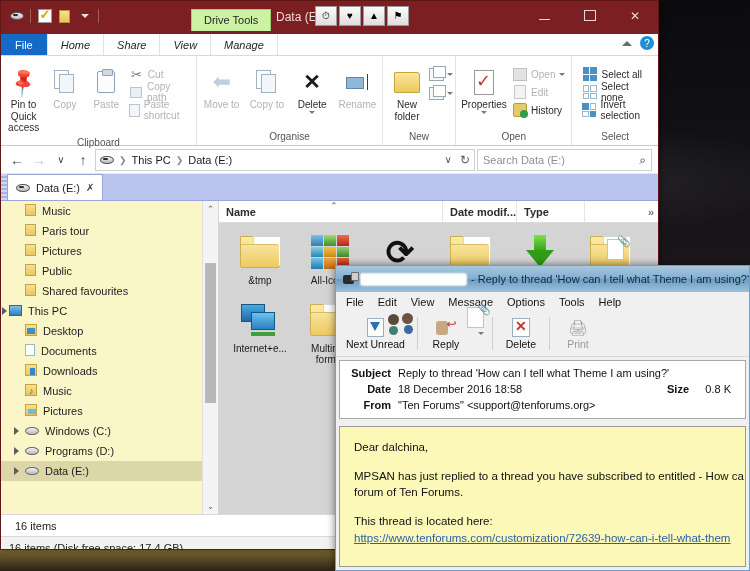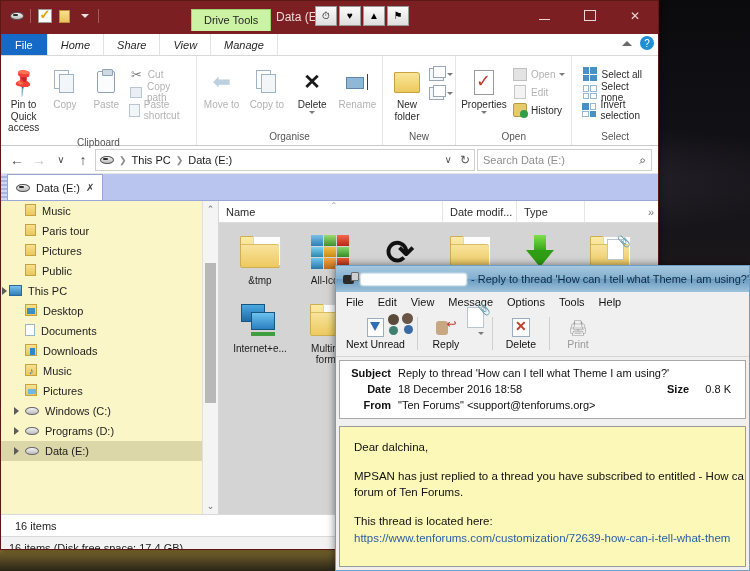--- a/index.html
+++ b/index.html
@@ -276,21 +276,21 @@
     border-left: 5px solid #5c5c5c;
   }
   .navscroll {
     position: absolute; right: 0; top: 0; bottom: 0; width: 16px;
     background: #f4f4f4; border-left: 1px solid #e0e0e0;
   }
   .navscroll .arr { height: 16px; display:flex;align-items:center;justify-content:center;font-size:9px;color:#666; }
   .navscroll .thumb { position:absolute; left:2px; right:2px; top: 62px; height: 140px; background:#b8b8b8; }
 
   .filepane { flex: 1; display: flex; flex-direction: column; background: #fff; }
-  .colhdr { height: 22px; display: flex; border-bottom: 1px solid #dcdcdc; background:#fff; }
+  .colhdr { height: 22px; display: flex; border-bottom: 1px solid #dcdcdc; background:#fff;font-weight:bold; }
   .col {
     font-size: 11px; color: #2b2b2b; display: flex; align-items: center;
     padding-left: 7px; border-right: 1px solid #e6e6e6; position: relative;
   }
   .col .sortmark { position:absolute; left:50%; top:0px; font-size:8px; color:#888; }
   .filegrid {
     flex: 1; background: #d4d4d4; display: flex; flex-wrap: wrap;
     align-content: flex-start; padding: 6px 0 0 6px;
   }
   .fileitem {
@@ -445,21 +445,21 @@
   .hdr-size-lbl { position: absolute; right: 56px; font-weight: bold; font-size: 11px; color:#111; }
   .hdr-size-val { position: absolute; right: 14px; font-size: 11px; color:#111; }
 
   .mail-body {
     position: absolute; left: 3px; right: 3px; top: 160px; bottom: 3px;
     background: #fcf8b8; border: 1px solid #9a9a9a;
     padding: 12px 14px; font-size: 11.5px; color: #111; line-height: 1.45;
     overflow: hidden;
   }
   .mail-body p { margin: 0 0 12px 0; white-space: nowrap; }
-  .mail-link { color: #2b5fa8; white-space: nowrap; }
+  .mail-link { color: #2b5fa8; text-decoration: underline; white-space: nowrap; }
 </style>
 </head>
 <body>
 
 <div id="desktop">
   <div class="cloudA"></div>
   <div class="cloudB"></div>
 </div>
 
 <div id="explorer">
@@ -735,20 +735,24 @@
             <span>Paris tour</span>
           </div>
           <div class="nav-item" style="position: relative;">
             <span><span style="width:11px;height:12px;background:linear-gradient(#f7e090,#e9c75d);border:1px solid #c4a342;display:inline-block"></span></span>
             <span>Pictures</span>
           </div>
           <div class="nav-item" style="position: relative;">
             <span><span style="width:11px;height:12px;background:linear-gradient(#f7e090,#e9c75d);border:1px solid #c4a342;display:inline-block"></span></span>
             <span>Public</span>
           </div>
+          <div class="nav-item" style="position: relative;">
+            <span><span style="width:11px;height:12px;background:linear-gradient(#f7e090,#e9c75d);border:1px solid #c4a342;display:inline-block"></span></span>
+            <span>Shared favourites</span>
+          </div>
           <div class="nav-item lvl1" style="position: relative;">
             <span class="nav-chev" style="left:1px;top:6px"></span>
             <span><span style="width:13px;height:11px;background:linear-gradient(#7cc2ea,#2e7fb8);border:1px solid #2a6a96;display:inline-block"></span></span>
             <span>This PC</span>
           </div>
           <div class="nav-item" style="position: relative;">
             <span><span style="width:12px;height:12px;background:linear-gradient(#f7e090,#e9c75d);border:1px solid #c4a342;display:inline-block;position:relative"><span style="position:absolute;left:1px;top:3px;width:8px;height:6px;background:#3f8fc4;display:block"></span></span></span>
             <span>Desktop</span>
           </div>
           <div class="nav-item" style="position: relative;">

